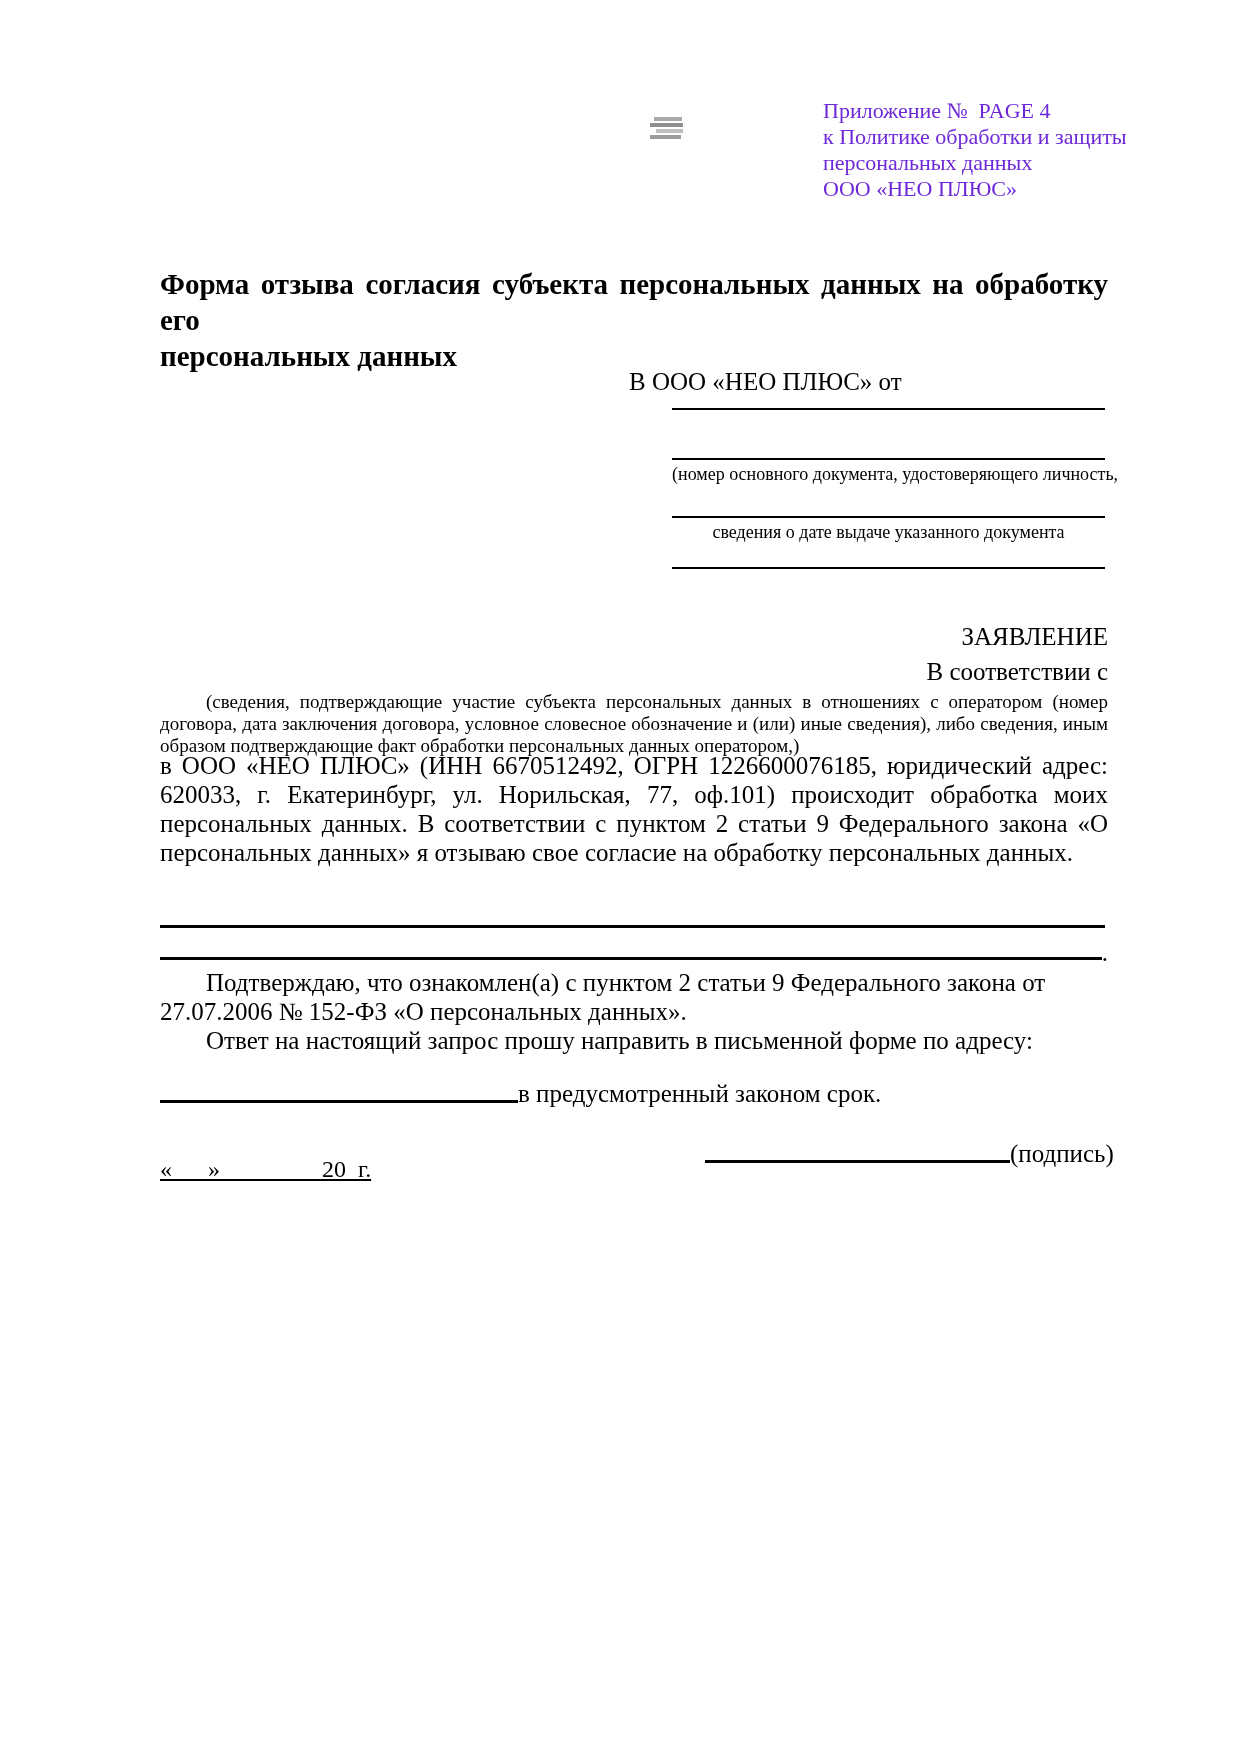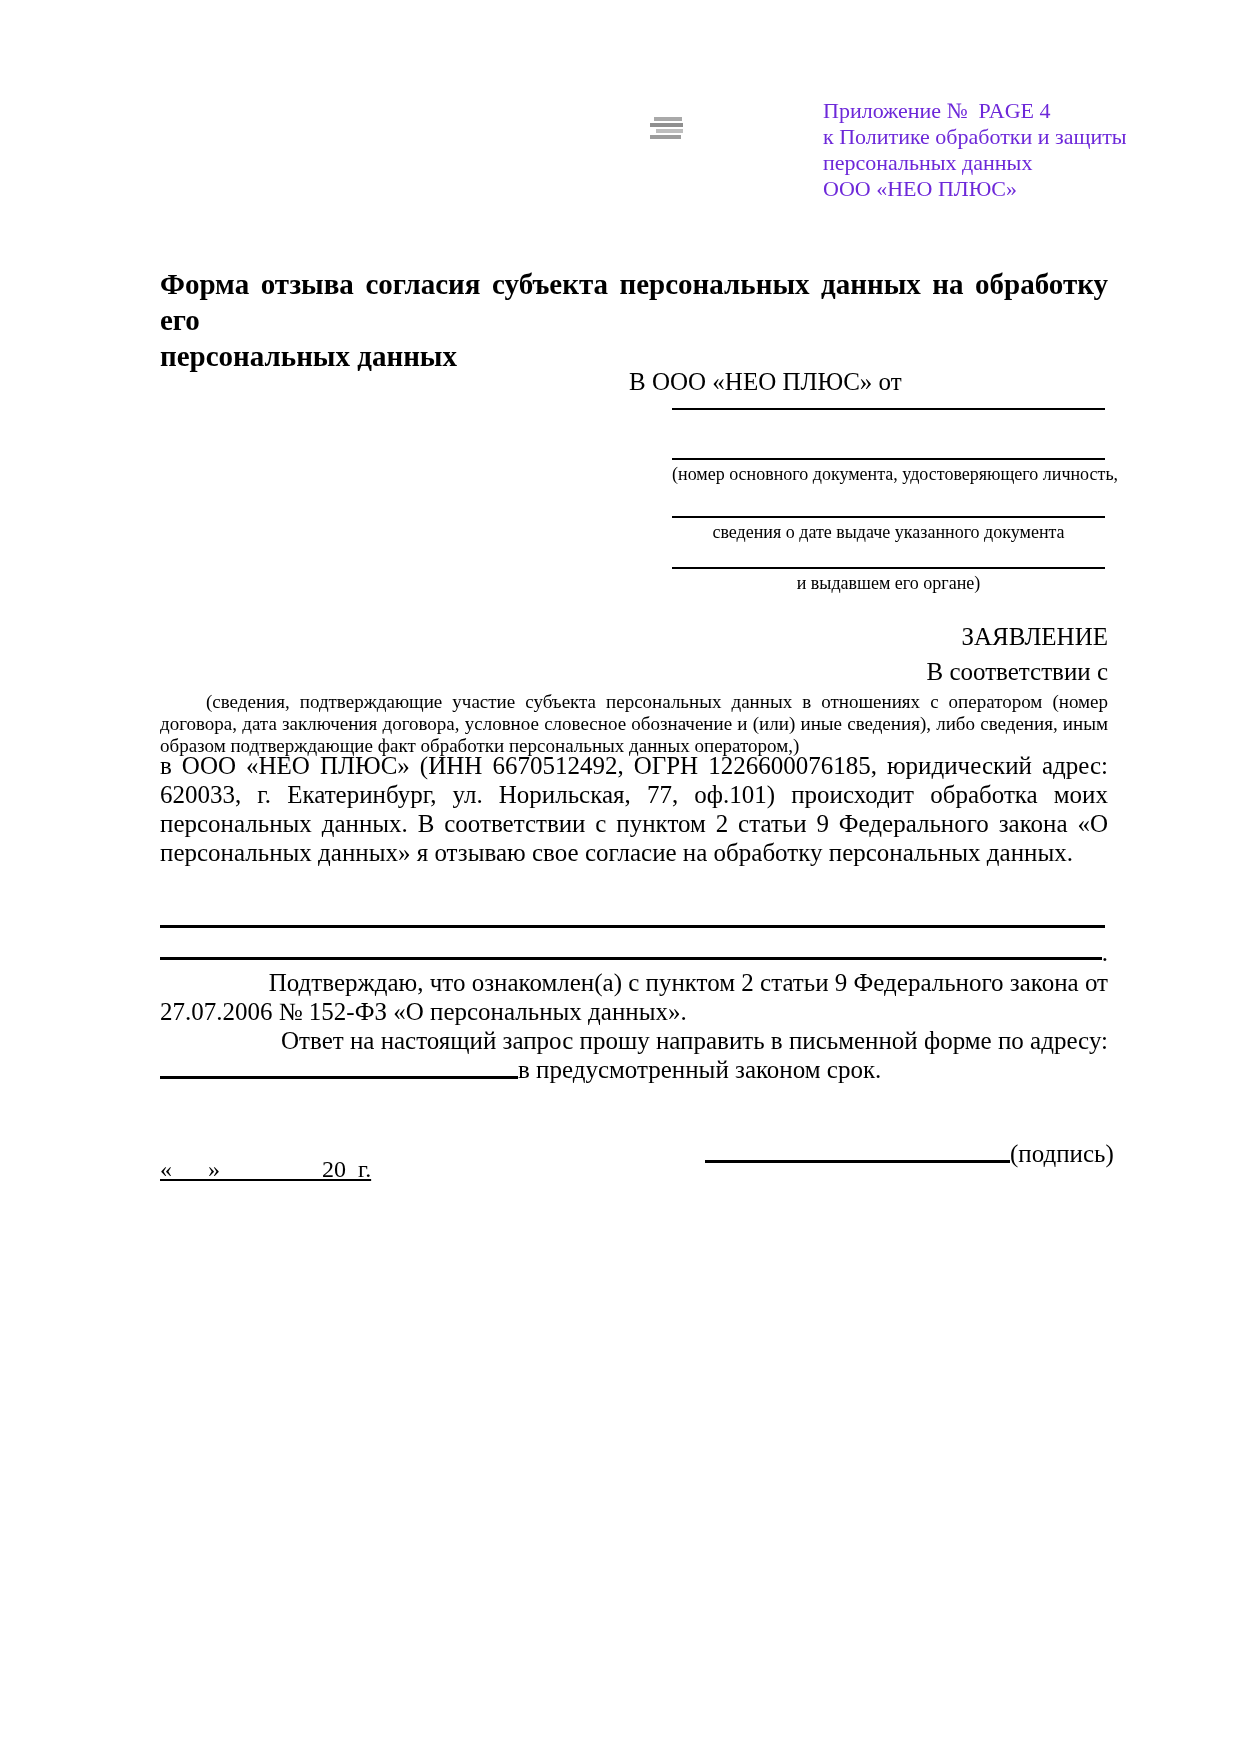--- a/index.html
+++ b/index.html
@@ -155,26 +155,27 @@
 
   .closing {
     position: absolute;
     left: 160px;
     top: 968px;
     width: 948px;
     font-size: 25px;
     line-height: 29px;
   }
   .closing .line { min-height: 29px; }
-  .closing .indent { padding-left: 46px; text-align: right; }
+  .closing .indent { padding-left: 46px; }
   .reply-blank-row {
     display: flex;
     align-items: flex-end;
     height: 29px;
     white-space: nowrap;
+    margin-top: 24px;
   }
   .reply-blank-row .fill-fixed { width: 358px; }
 
   .date-row {
     position: absolute;
     left: 160px;
     top: 1156px;
     font-size: 24px;
     white-space: nowrap;
     text-decoration: underline;
@@ -219,21 +220,20 @@
 
   <div class="field-line" style="top:408px;"></div>
 
   <div class="field-line" style="top:458px;"></div>
   <div class="field-caption" style="top:463px;">(номер основного документа, удостоверяющего личность,</div>
 
   <div class="field-line" style="top:516px;"></div>
   <div class="field-caption" style="top:521px;">сведения о дате выдаче указанного документа</div>
 
   <div class="field-line" style="top:567px;"></div>
-  <div class="field-caption" style="top:572px;">и выдавшем его органе)</div>
 
   <div class="statement-heading">ЗАЯВЛЕНИЕ</div>
 
   <div class="blankrow" style="top:658px;flex-direction:column;">
     <span class="indent">В соответствии с</span>
     <span style="width:8px;"></span>
     <span class="fill"></span>
   </div>
 
   <div class="fineprint">(сведения, подтверждающие участие субъекта персональных данных в отношениях с оператором (номер договора, дата заключения договора, условное словесное обозначение и (или) иные сведения), либо сведения, иным образом подтверждающие факт обработки персональных данных оператором,)</div>

